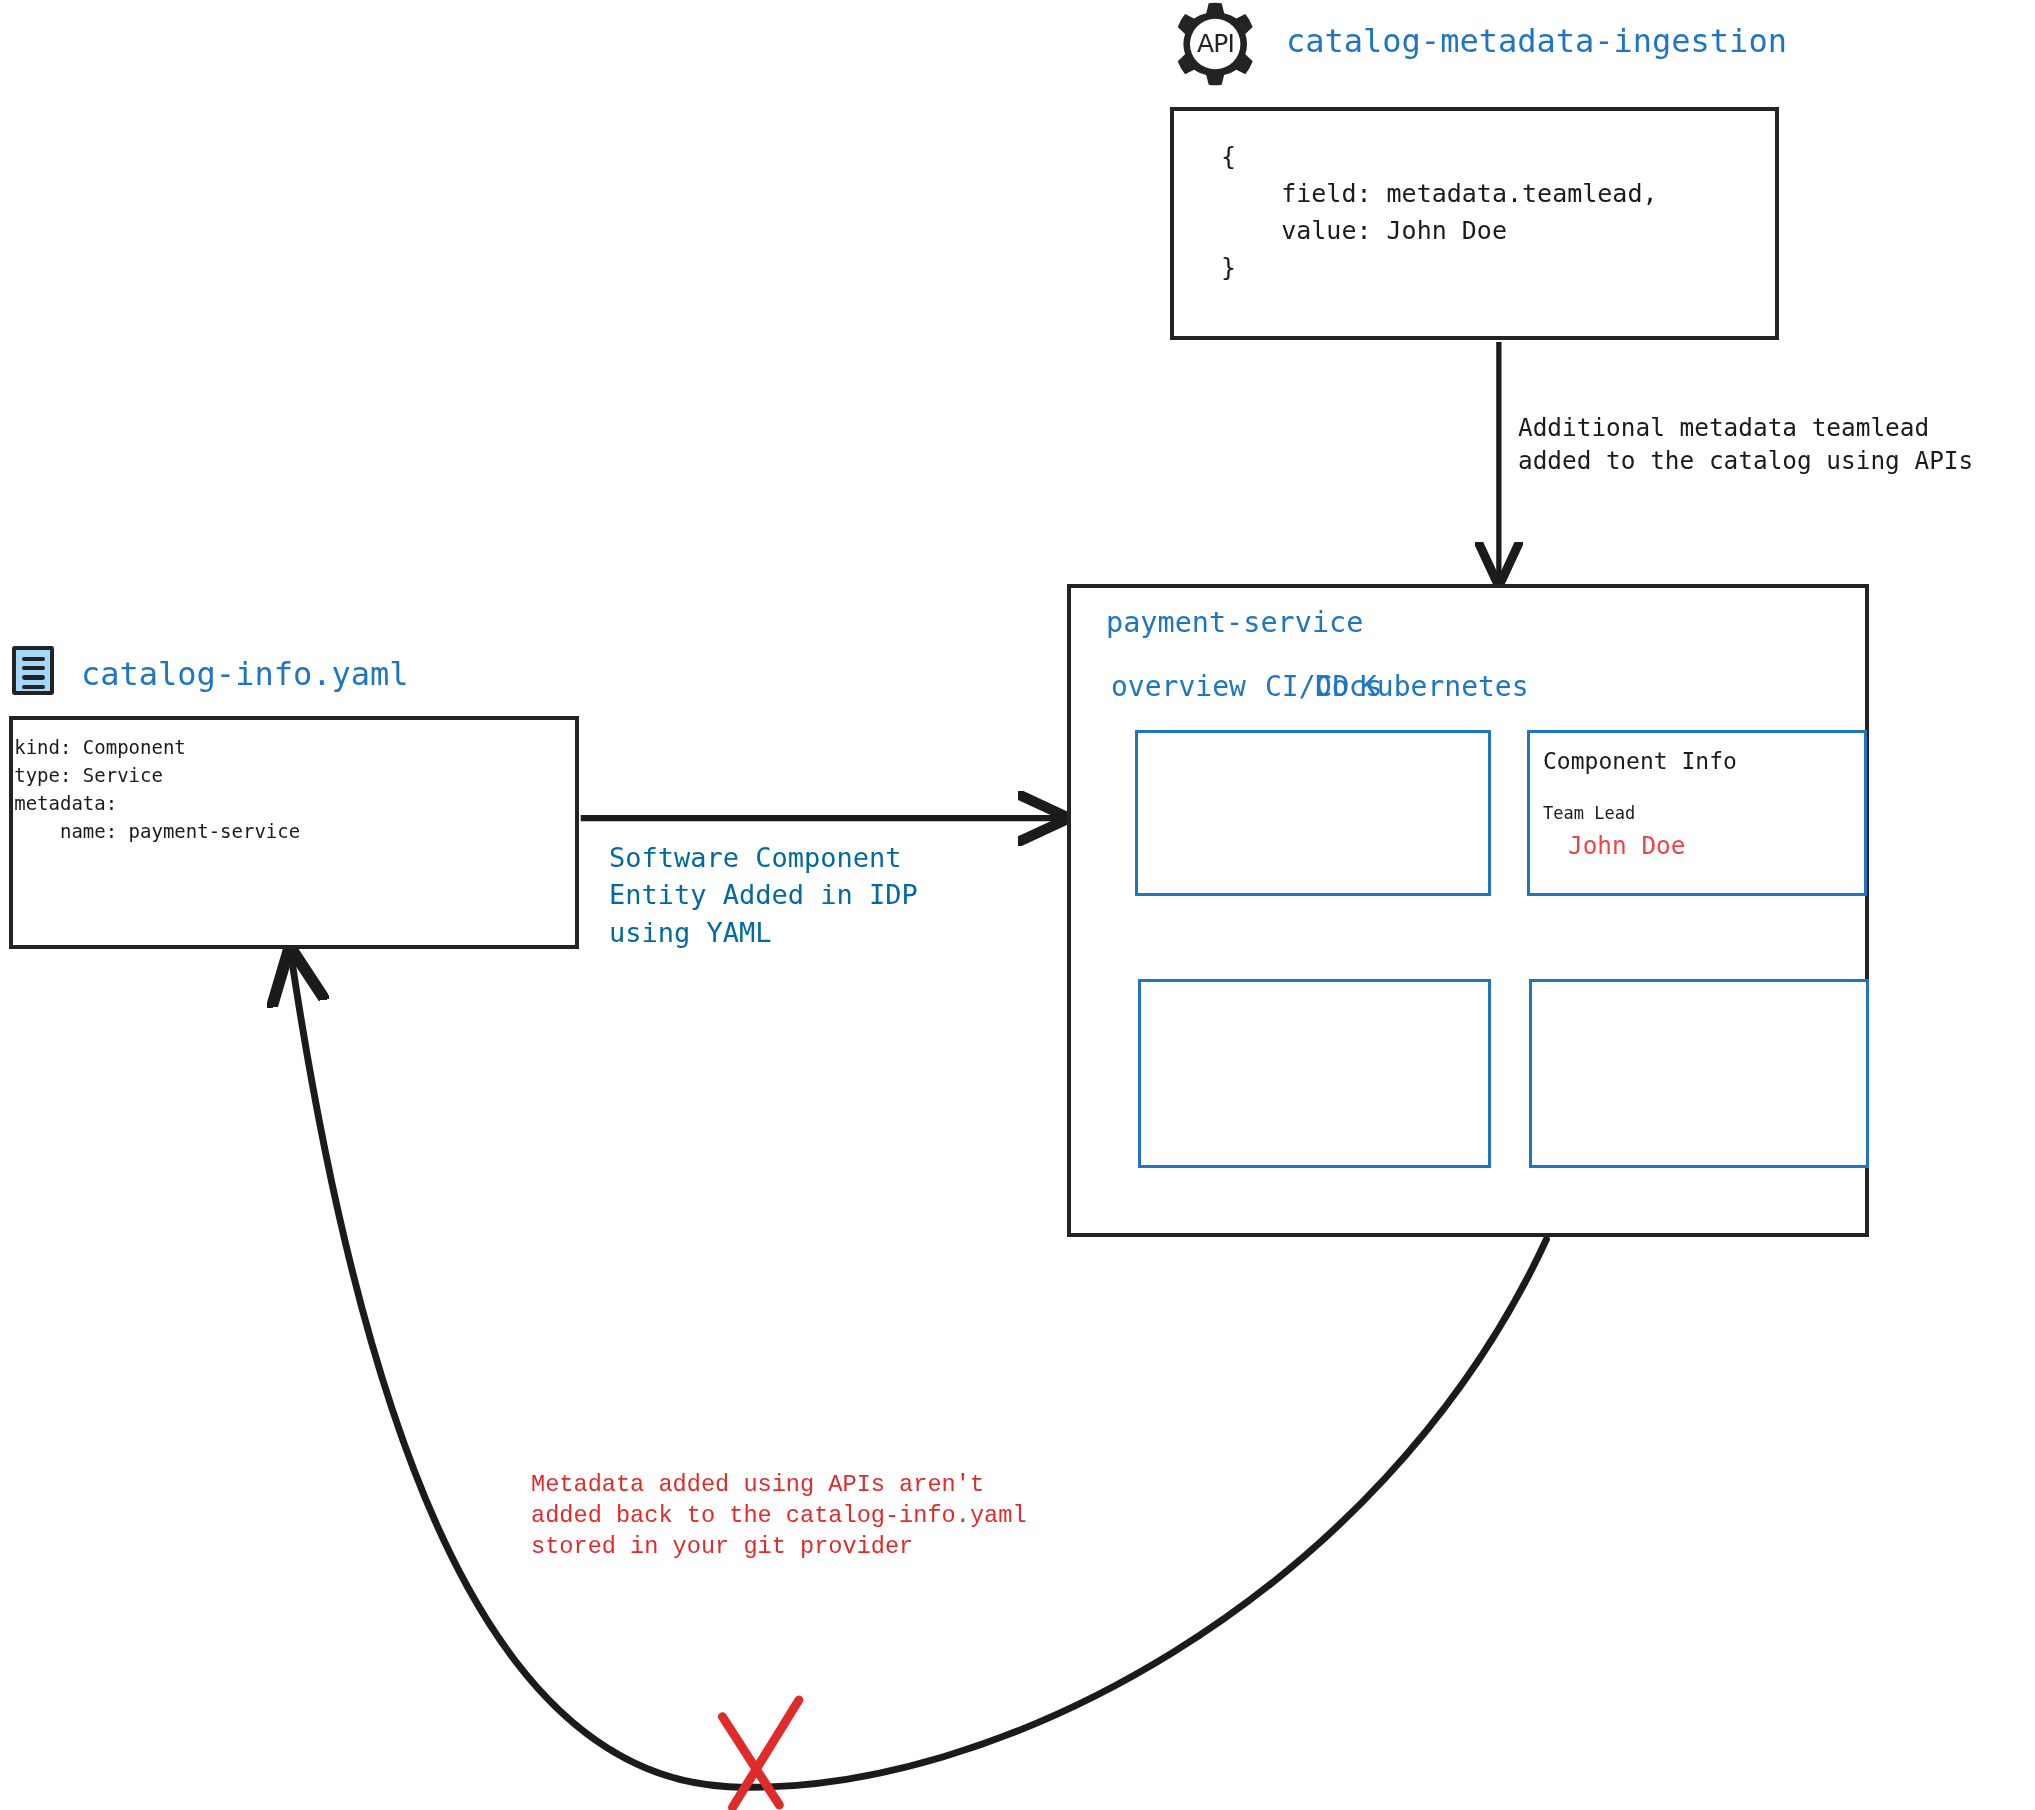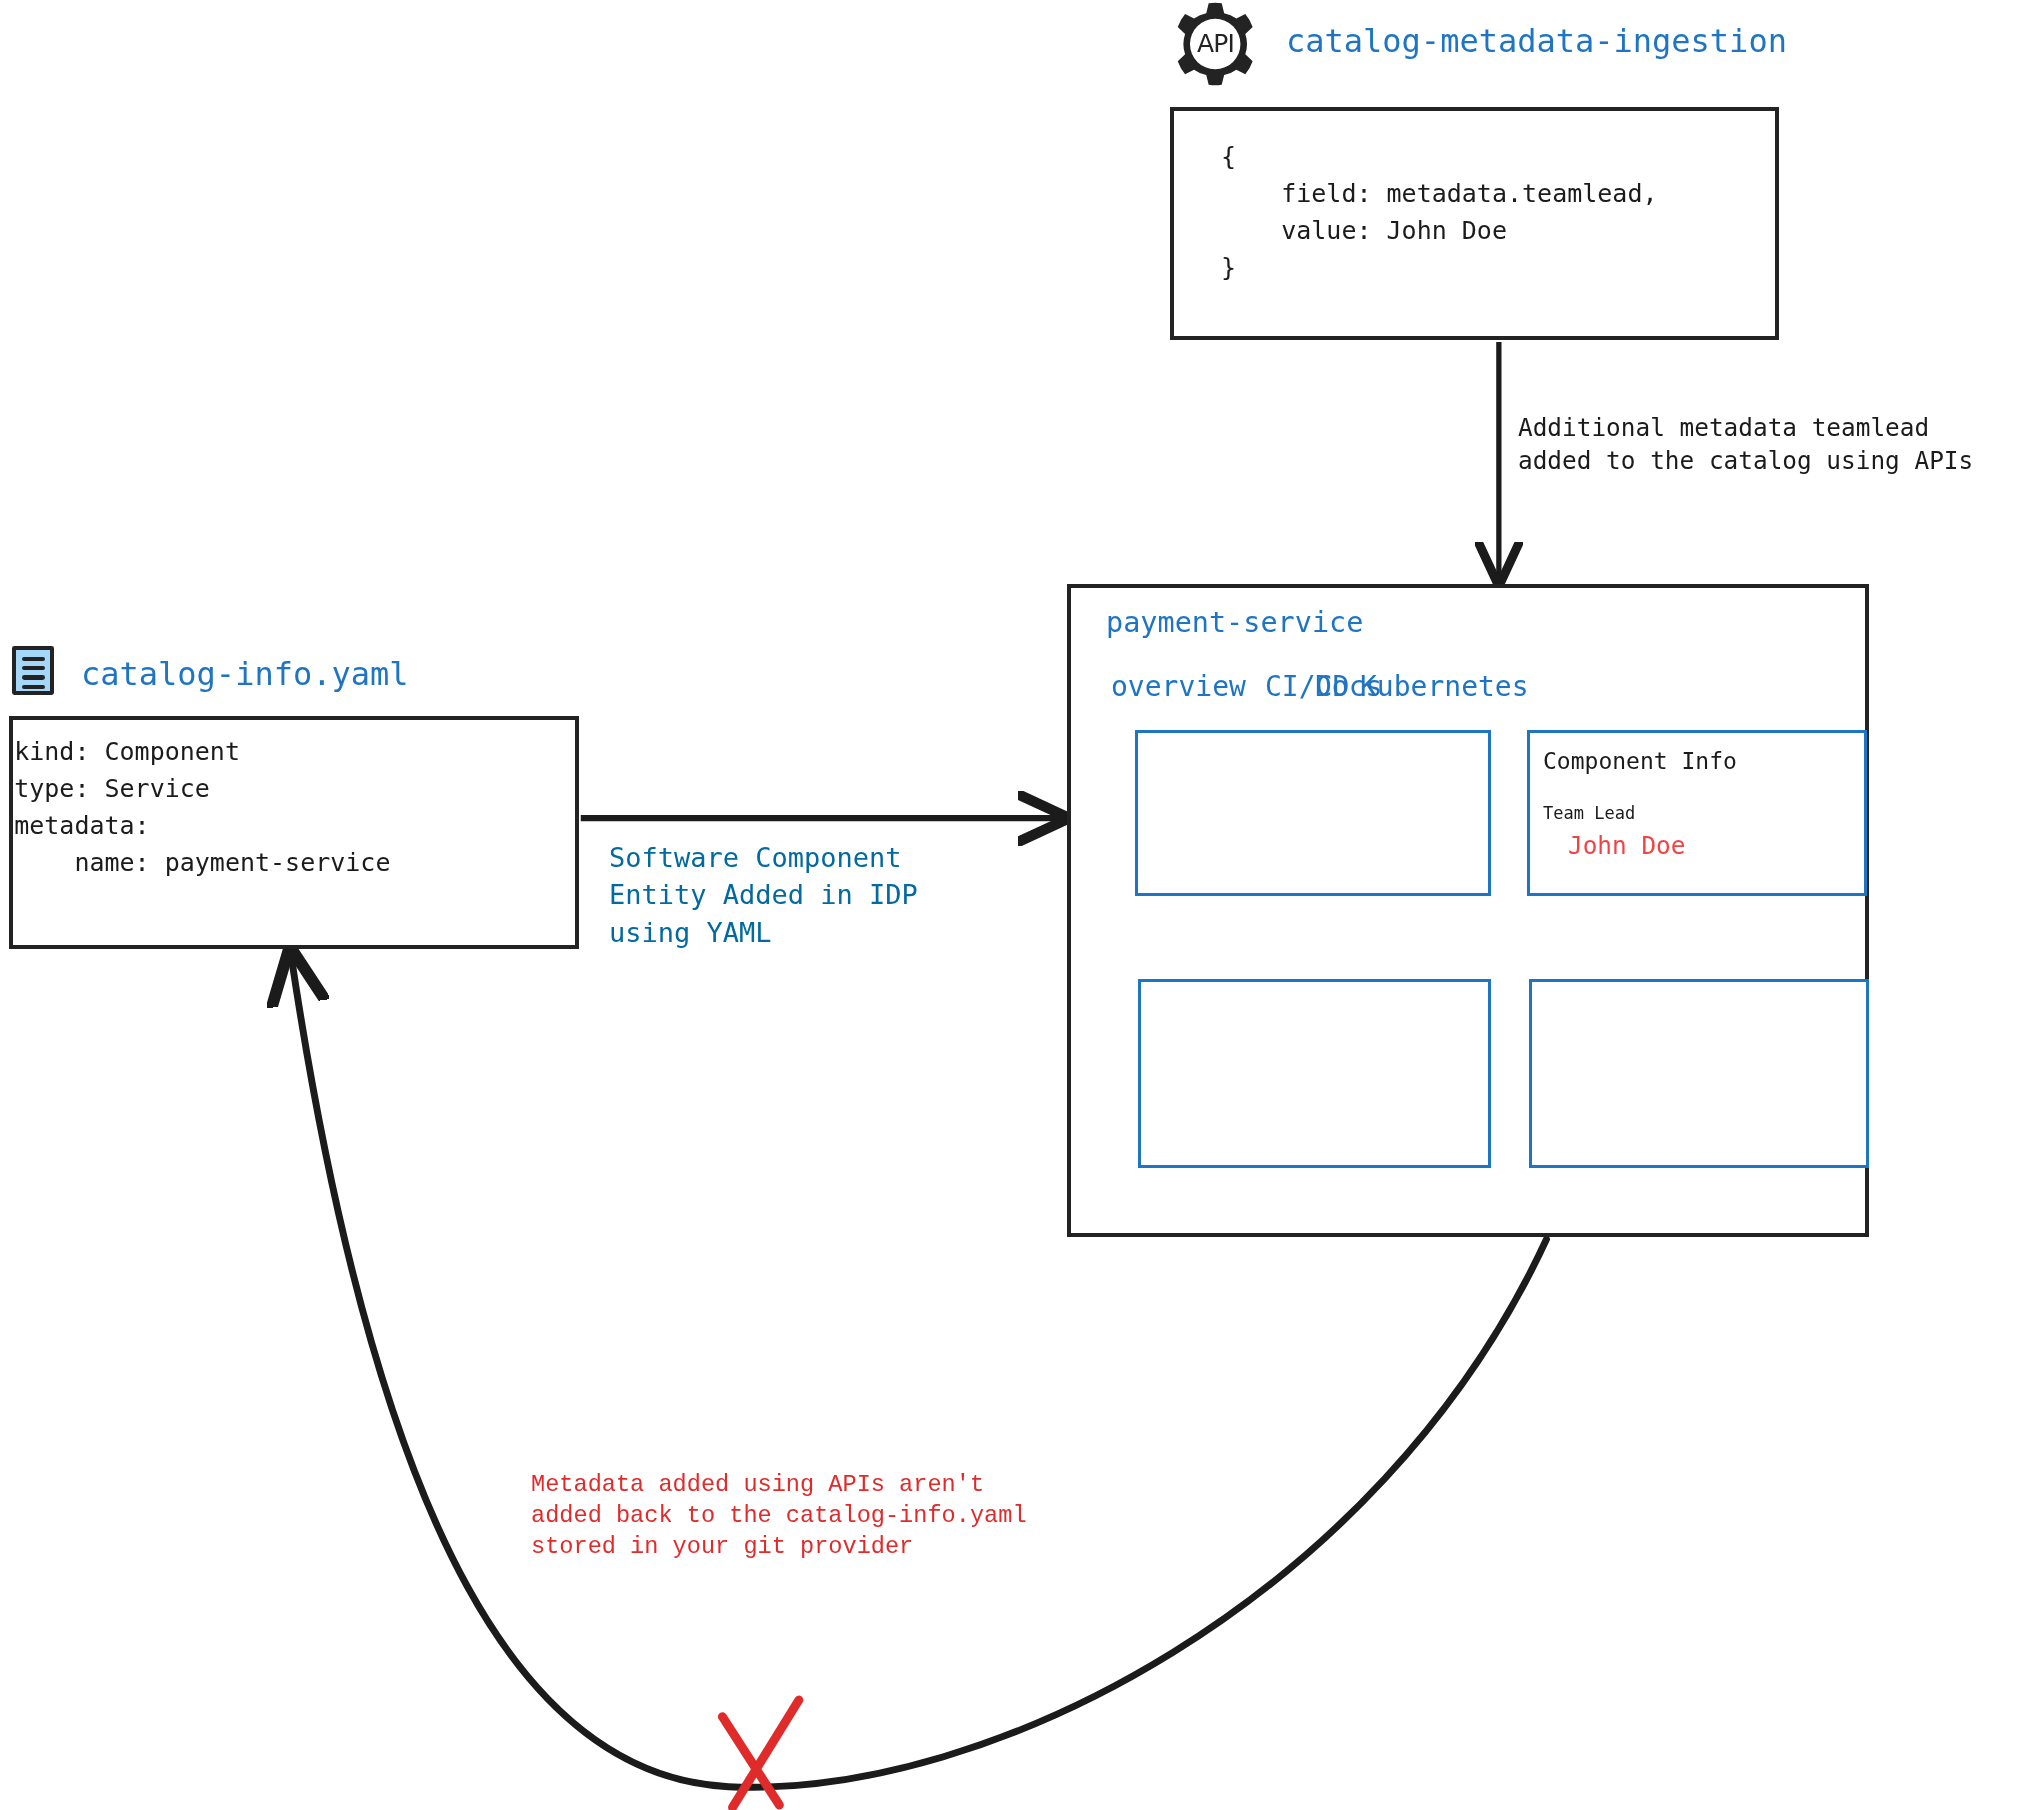--- a/index.html
+++ b/index.html
@@ -112,21 +112,21 @@
     left: 9px;
     top: 716px;
     width: 570px;
     height: 233px;
   }
   #yaml-code {
     position: absolute;
     left: 14.2px;
     top: 733px;
     font-family: "DejaVu Sans Mono", monospace;
-    font-size: 25px;
+    font-size: 19px;
     line-height: 1.48;
     color: #1b1b1b;
     white-space: pre;
   }
 
   
   #idp-panel {
     left: 1067px;
     top: 584px;
     width: 802px;

